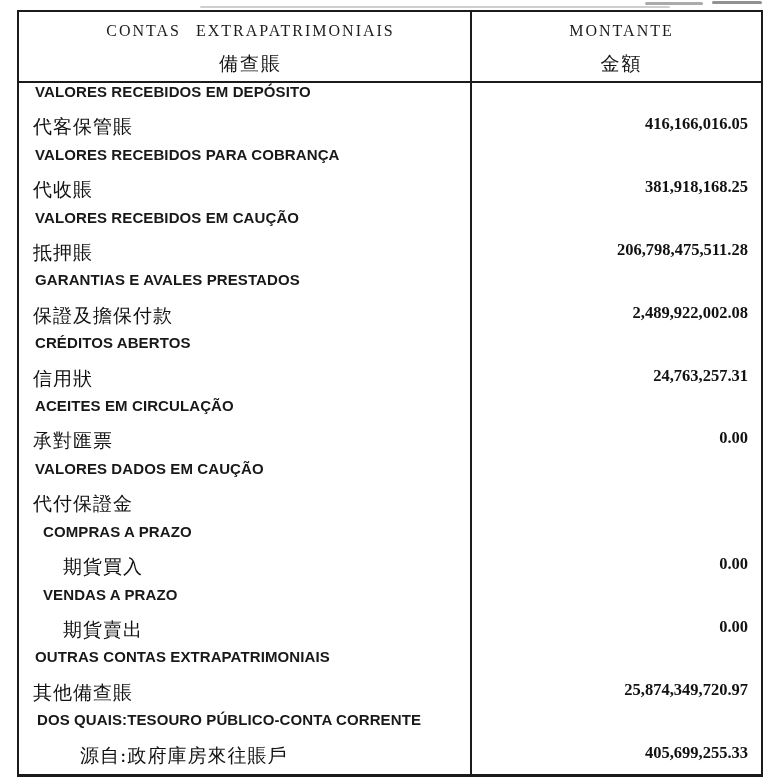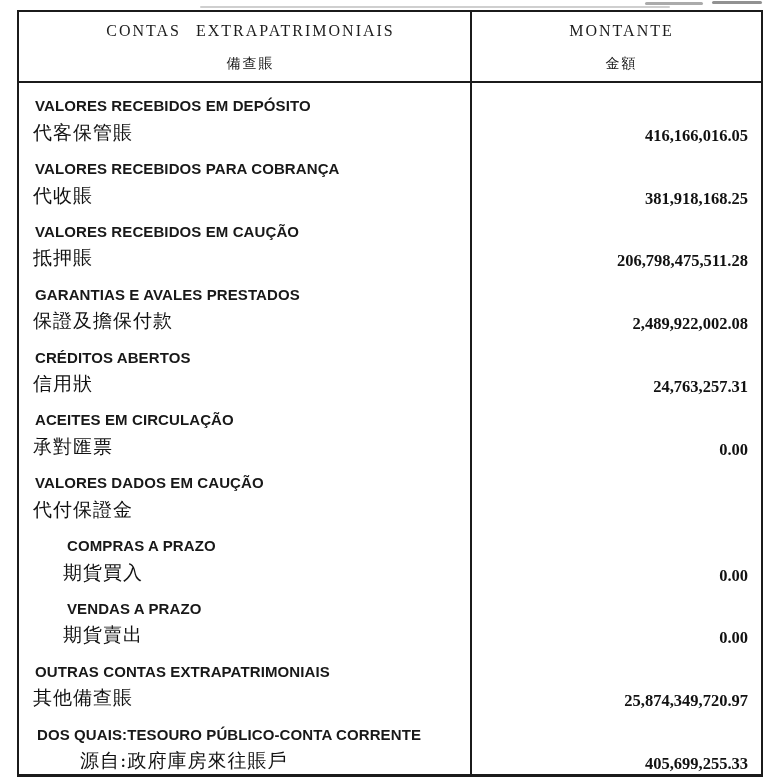--- a/index.html
+++ b/index.html
@@ -51,69 +51,68 @@
   .hline { flex: 1; display: flex; align-items: center; margin-left: 12px; }
   .h-pt {
     font-family: "Liberation Serif", serif;
     font-size: 16px;
     letter-spacing: 2px;
     color: #1c1c1c;
   }
   .h-pt.wide { word-spacing: 9px; }
   .h-zh {
     font-family: "DejaVu Serif", serif;
-    font-size: 14px;
+    font-size: 19px;
     letter-spacing: 2px;
     color: #141414;
   }
   .tbody {
     position: absolute;
     left: 0; right: 0;
     top: 71px; bottom: 0;
     display: flex;
     flex-direction: column;
   }
   .entry {
     flex: 1;
     display: grid;
     grid-template-columns: 451px 1fr;
     min-height: 0;
   }
   .cell { display: flex; flex-direction: column; min-width: 0; }
-  .line { flex: 1; display: flex; align-items: flex-end; min-height: 0; }
+  .line { flex: 1; display: flex; align-items: flex-start; min-height: 0; }
   .pt-label {
     padding-left: 16px;
     font-family: "Liberation Sans", sans-serif;
     font-weight: bold;
     font-size: 15px;
     letter-spacing: 0.1px;
     color: #181818;
     white-space: nowrap;
   }
   .zh-label {
     padding-left: 14px;
     font-family: "DejaVu Serif", serif;
     font-size: 19px;
     letter-spacing: 1px;
     color: #121212;
     white-space: nowrap;
   }
-  .entry.level-1 .pt-label { padding-left: 24px; margin-left: 24px; }
+  .entry.level-1 .pt-label { padding-left: 24px; }
   .entry.level-1 .zh-label { padding-left: 44px; }
   .entry.level-2 .pt-label { padding-left: 18px; }
   .entry.level-2 .zh-label { padding-left: 61px; }
   .amount-line { justify-content: flex-end; }
   .amount {
     padding-right: 13px;
     font-family: "Liberation Serif", serif;
     font-weight: bold;
     font-size: 16.5px;
     color: #121212;
     white-space: nowrap;
-    margin-top: 24px;
   }
 </style>
 </head>
 <body>
 
 <div class="sheet">
 
   <div class="artifact a1"></div>
   <div class="artifact a2"></div>
   <div class="artifact a3"></div>

